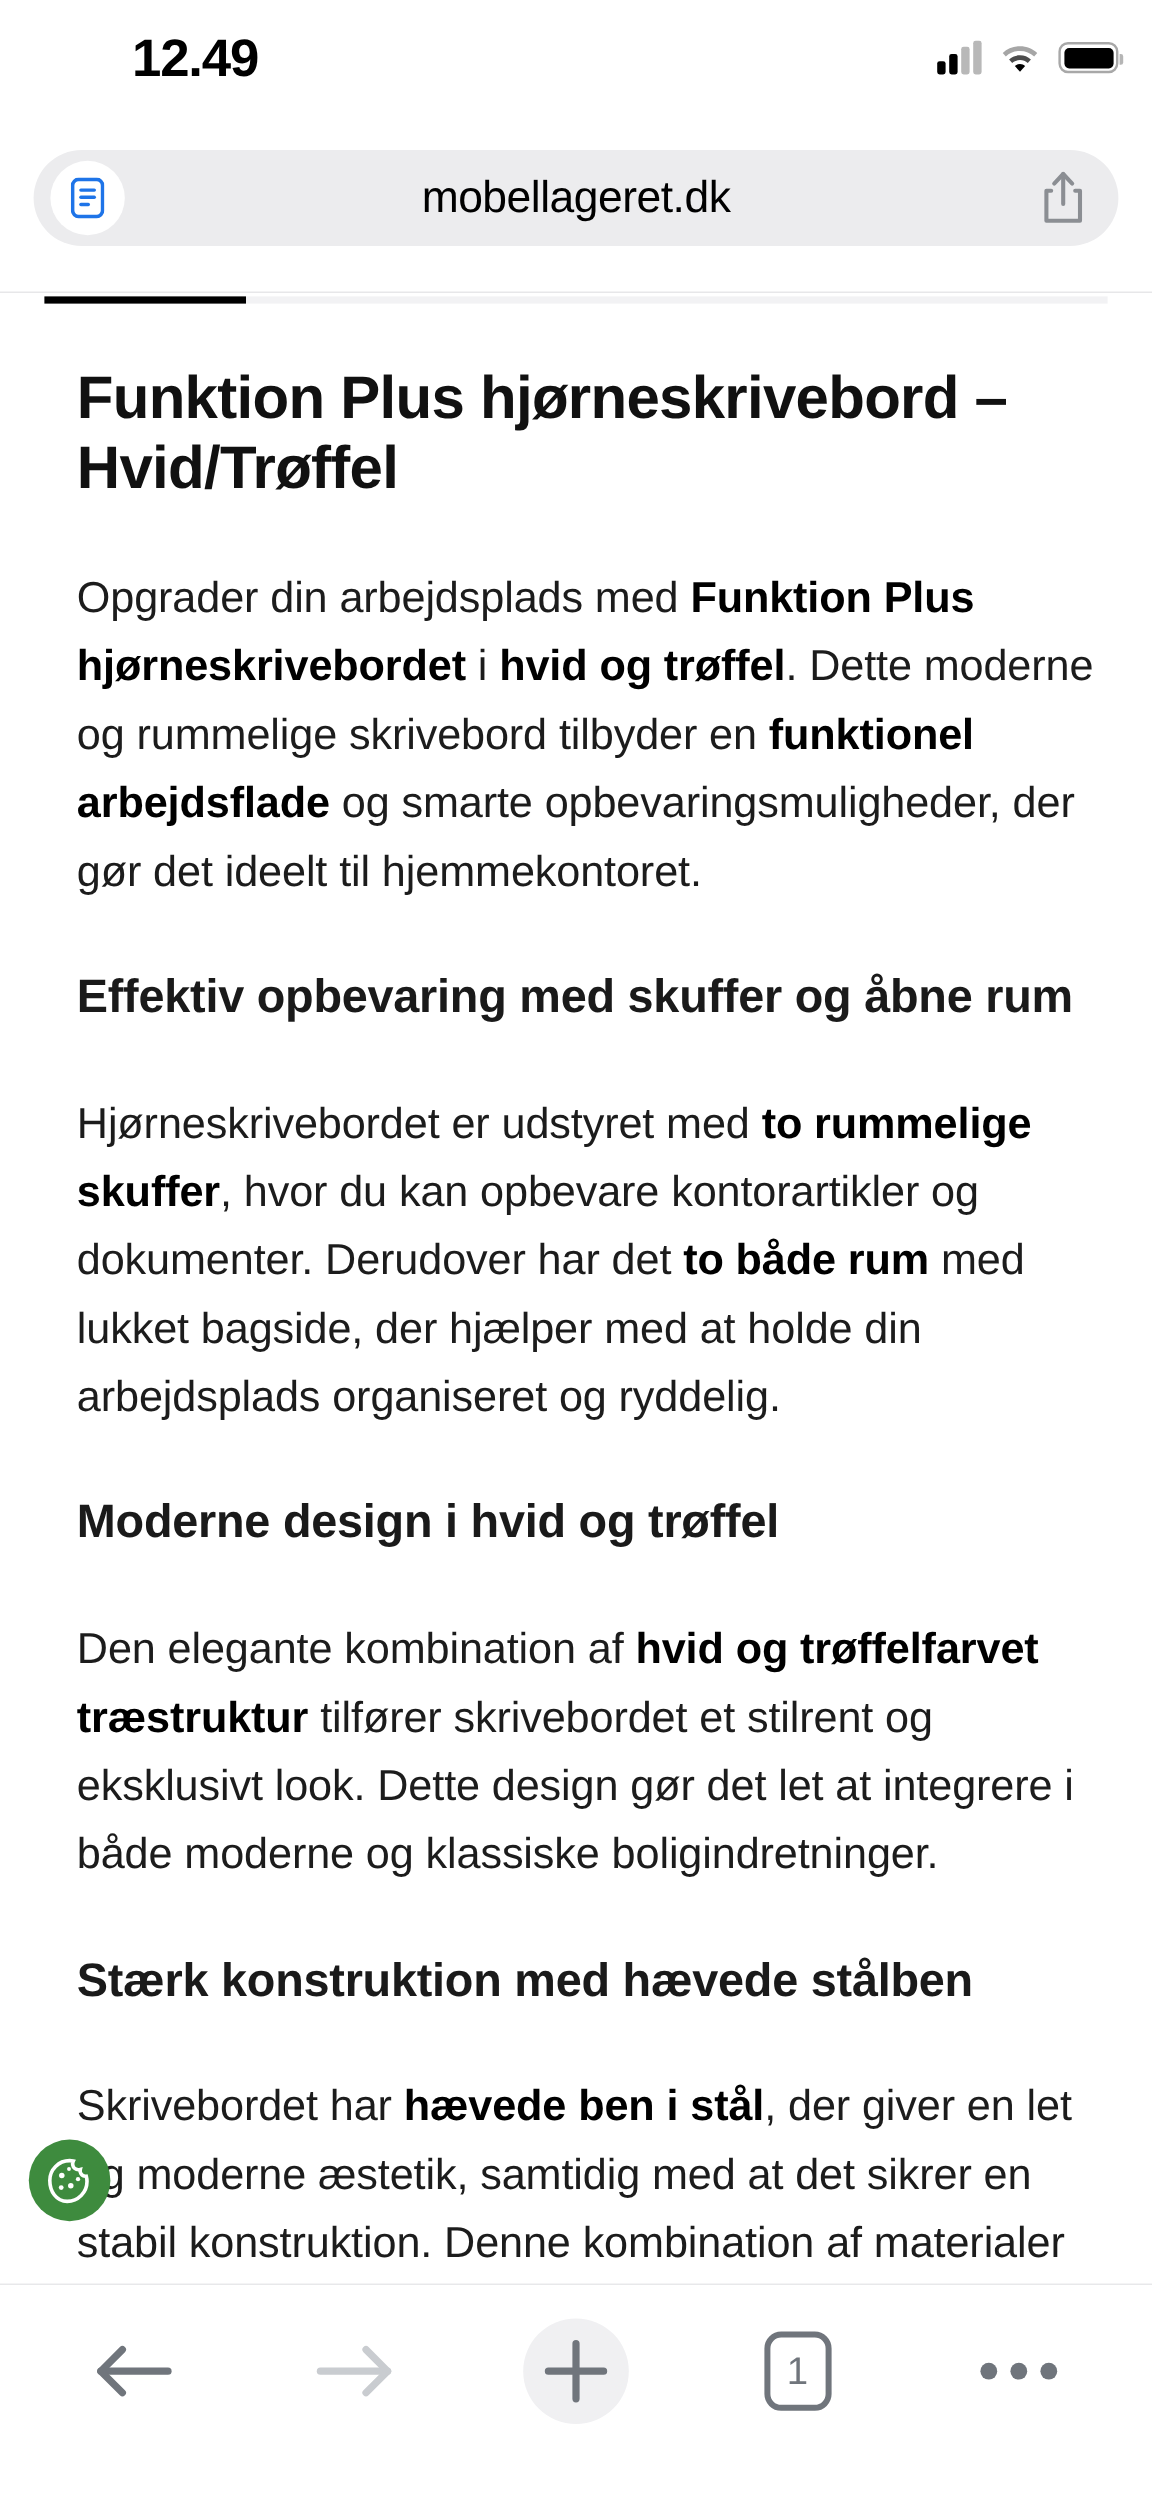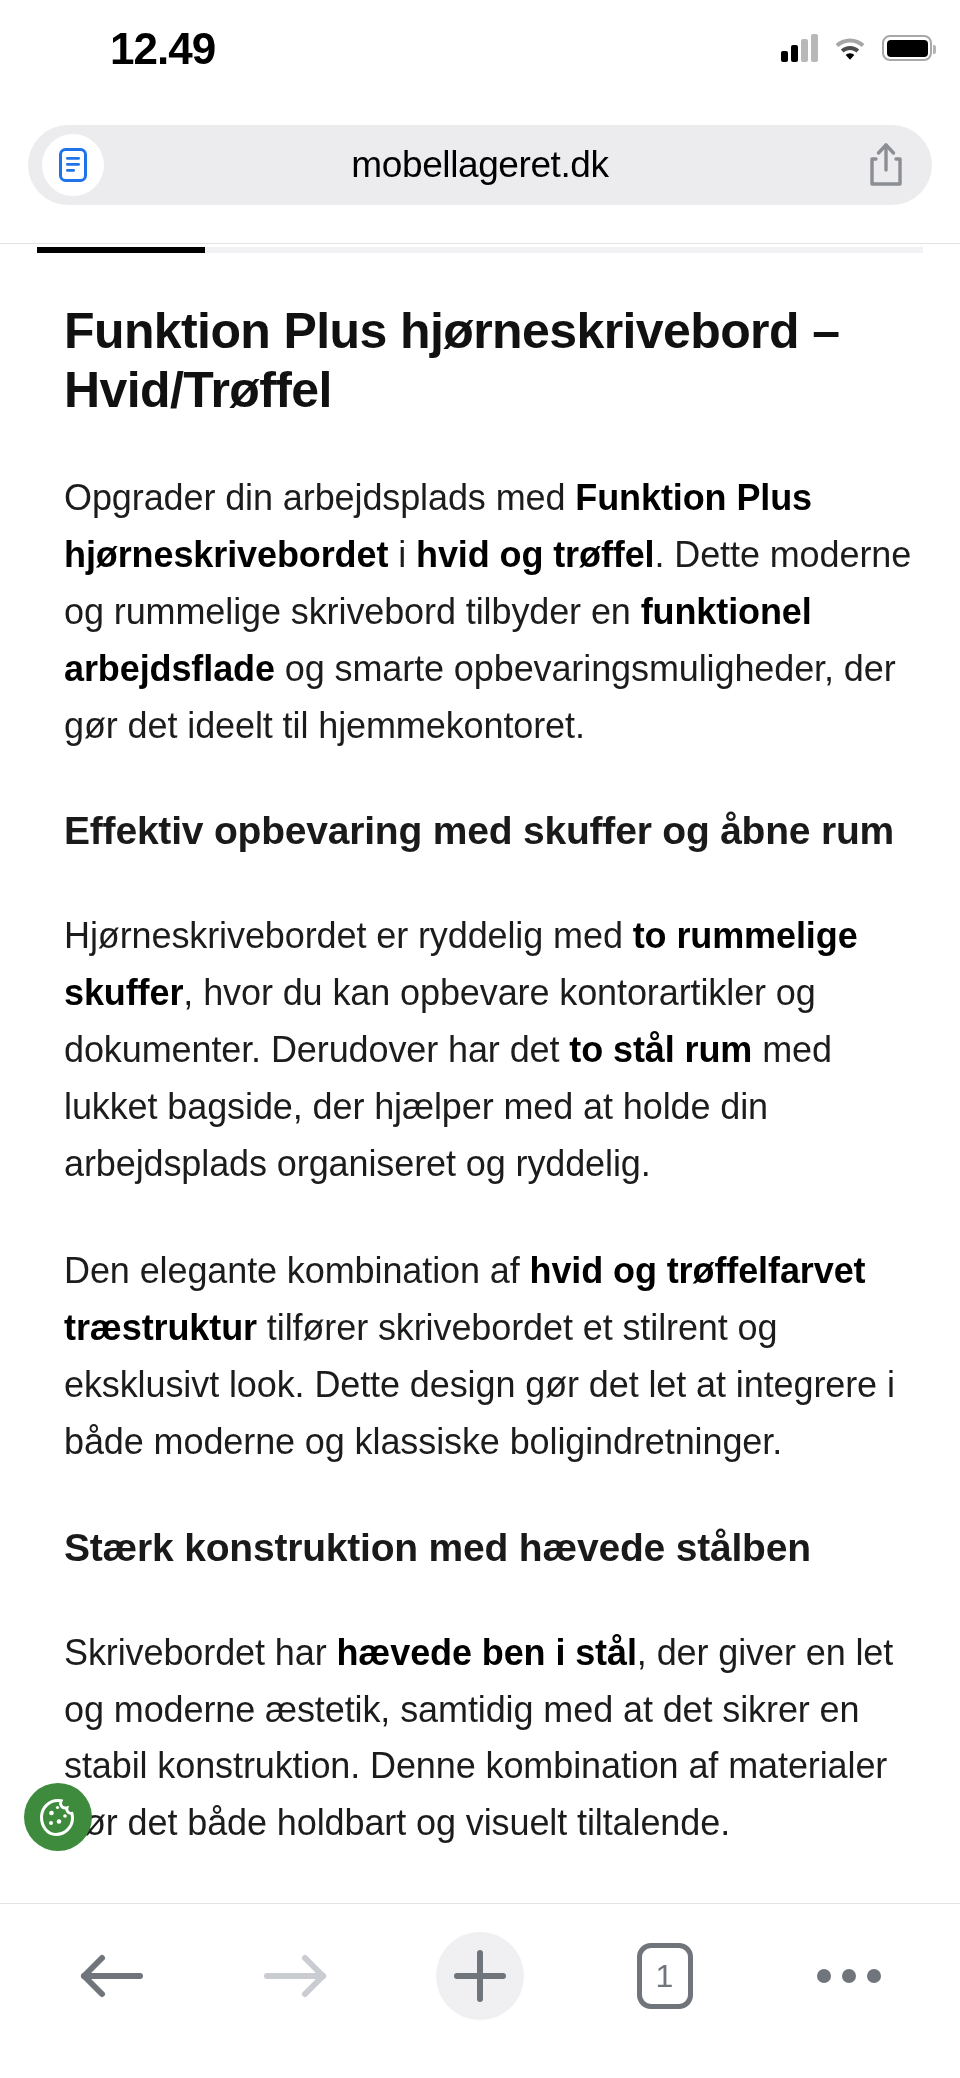--- a/index.html
+++ b/index.html
@@ -278,22 +278,23 @@
   <div class="progress-track">
     <div class="progress-fill" id="progress-fill" style="width: 19%;"></div>
   </div>
 
   <div class="content">
     <h1 class="page-title">Funktion Plus hjørneskrivebord – Hvid/Trøffel</h1>
 
     <p class="body-text"><span>Opgrader din arbejdsplads med </span><b>Funktion Plus hjørneskrivebordet</b><span> i </span><b>hvid og trøffel</b><span>. Dette moderne og rummelige skrivebord tilbyder en </span><b>funktionel arbejdsflade</b><span> og smarte opbevaringsmuligheder, der gør det ideelt til hjemmekontoret.</span></p>
 
     <h2 class="section-heading">Effektiv opbevaring med skuffer og åbne rum</h2>
-    <p class="body-text"><span>Hjørneskrivebordet er ryddelig med </span><b>to rummelige skuffer</b><span>, hvor du kan opbevare kontorartikler og dokumenter. Derudover har det </span><b>to stål rum</b><span> med lukket bagside, der hjælper med at holde din arbejdsplads organiseret og ryddelig.</span></p>
-
+    <p class="body-text"><span>Hjørneskrivebordet er udstyret med </span><b>to rummelige skuffer</b><span>, hvor du kan opbevare kontorartikler og dokumenter. Derudover har det </span><b>to både rum</b><span> med lukket bagside, der hjælper med at holde din arbejdsplads organiseret og ryddelig.</span></p>
+
+    <h2 class="section-heading">Moderne design i hvid og trøffel</h2>
     <p class="body-text"><span>Den elegante kombination af </span><b>hvid og trøffelfarvet træstruktur</b><span> tilfører skrivebordet et stilrent og eksklusivt look. Dette design gør det let at integrere i både moderne og klassiske boligindretninger.</span></p>
 
     <h2 class="section-heading">Stærk konstruktion med hævede stålben</h2>
     <p class="body-text"><span>Skrivebordet har </span><b>hævede ben i stål</b><span>, der giver en let og moderne æstetik, samtidig med at det sikrer en stabil konstruktion. Denne kombination af materialer gør det både holdbart og visuelt tiltalende.</span></p>
   </div>
 
   <div class="cookie-badge">
     <svg viewBox="0 0 40 40">
       <path d="M20 3.5c1.1 0 2.1.1 3.1.3-.5 1-.7 2.1-.5 3.3.4 2.4 2.5 4.1 4.9 4 .5 0 1-.1 1.4-.2-.3 1.2-.1 2.5.6 3.6 1 1.5 2.7 2.2 4.4 2 .4 1.4.6 2.9.6 4.5 0 9.1-7.4 16.5-16.5 16.5S3.5 29.1 3.5 20 10.9 3.5 20 3.5z" fill="none" stroke="#ffffff" stroke-width="3"></path>
       <circle cx="13.5" cy="16" r="2.3" fill="#ffffff"></circle>

